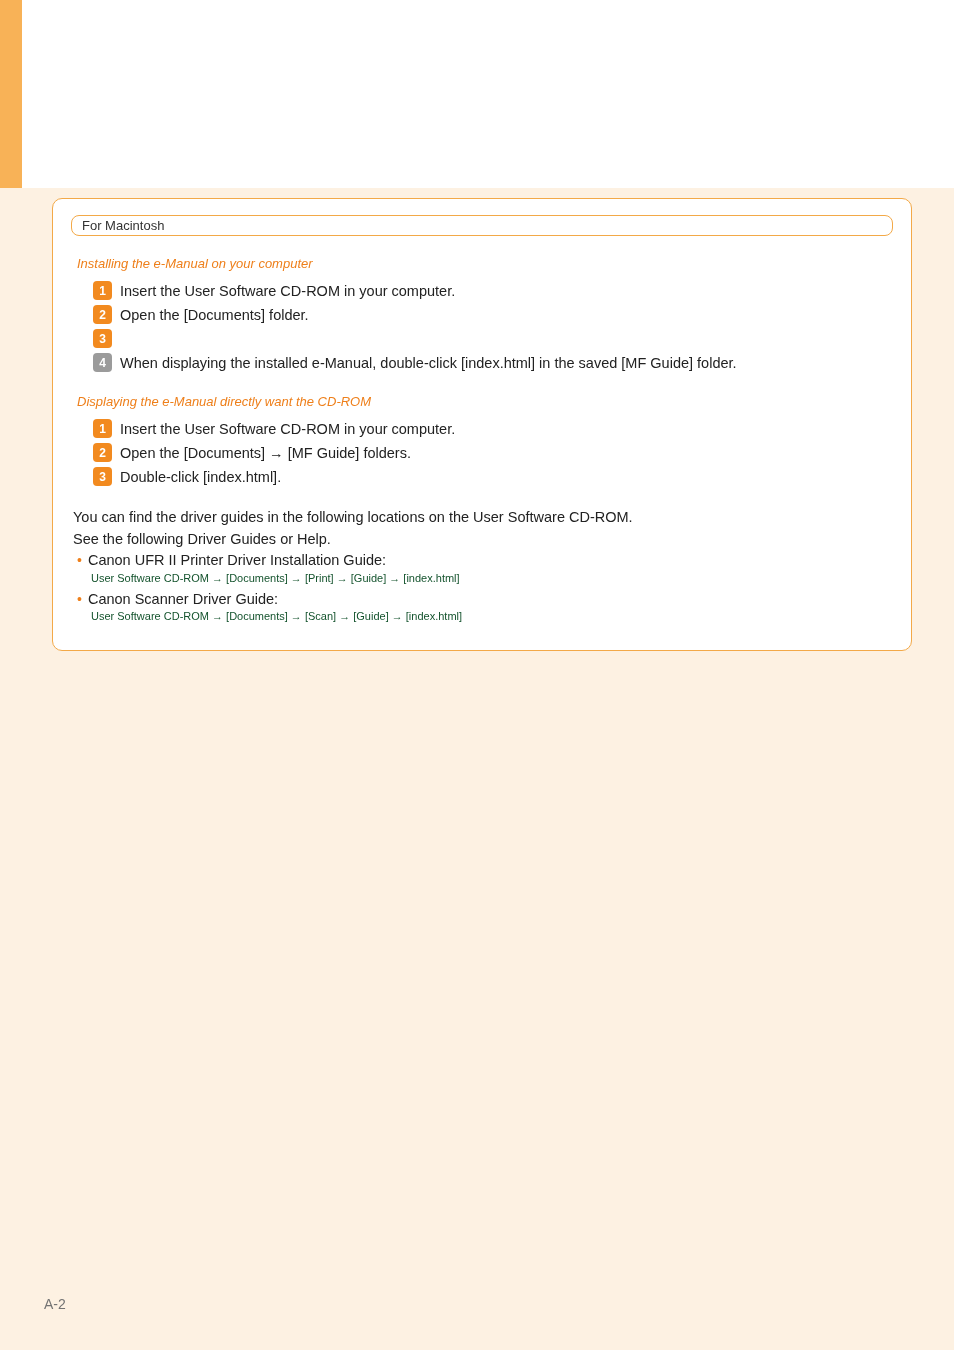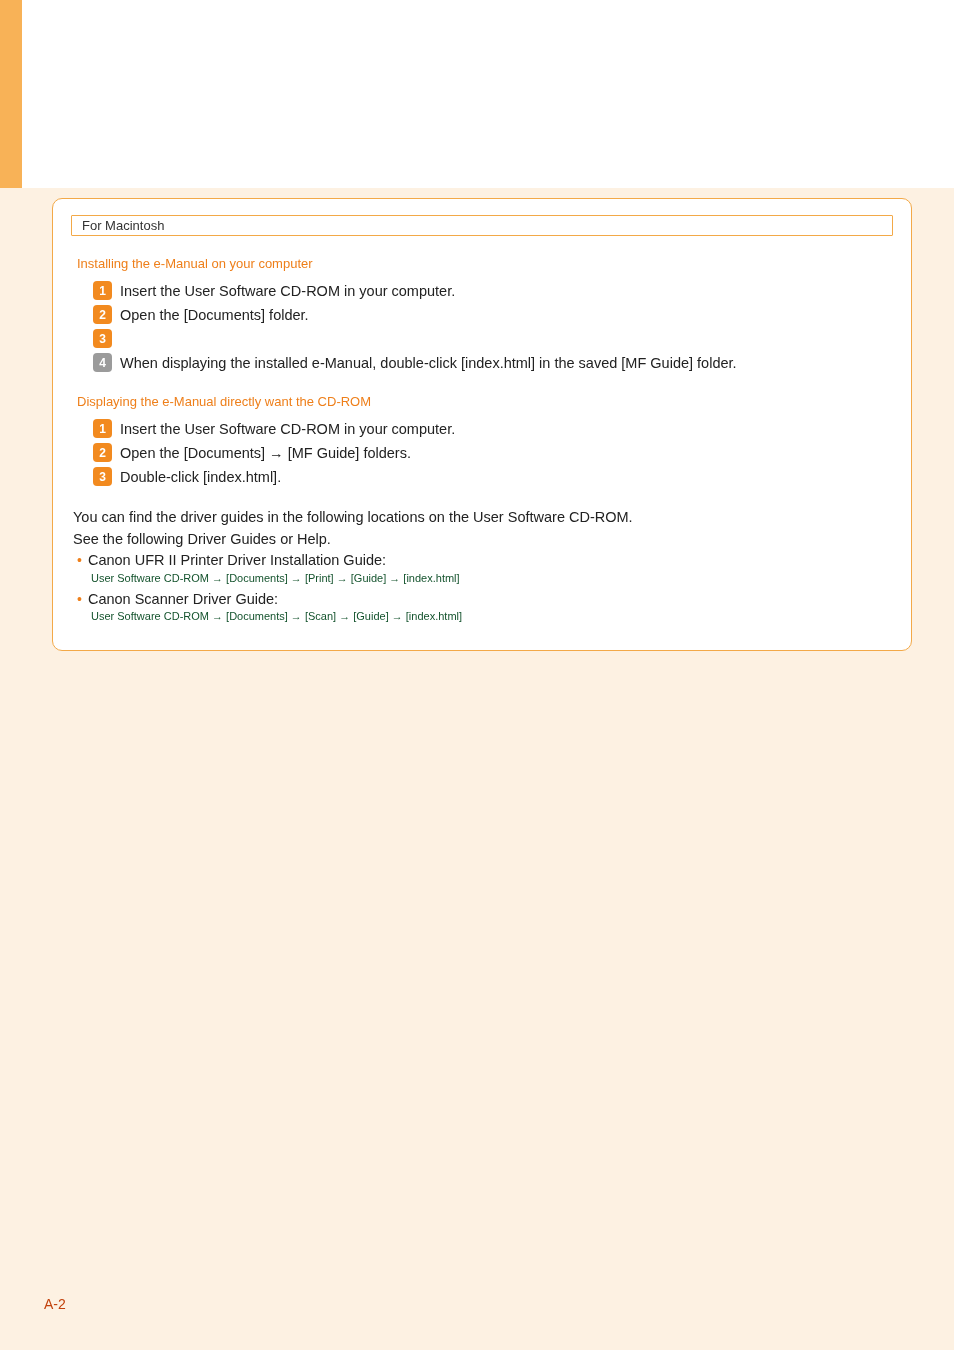--- a/index.html
+++ b/index.html
@@ -28,32 +28,33 @@
   }
   .panel {
     border: 1px solid #f3a948;
     border-radius: 10px;
     background: #ffffff;
     padding: 16px 18px 22px 18px;
   }
   .tag {
     display: inline-block;
     border: 1px solid #f3a948;
-    border-radius: 1px;
+    border-radius: 8px;
     padding: 2px 10px;
     font-size: 13px;
     color: #333;
     margin-bottom: 14px;
     background: #ffffff;
     width: 100%;
   }
   .section-title {
     color: #ee7f1a;
     font-size: 13px;
     margin: 6px 0 10px 6px;
+    font-style: italic;
   }
   .steps { margin: 0 0 22px 22px; }
   .step {
     display: flex;
     align-items: center;
     gap: 8px;
     margin: 5px 0;
     font-size: 14.5px;
     color: #222;
   }
@@ -99,21 +100,21 @@
     margin: 0 0 4px 20px;
     font-size: 11px;
     color: #14532d;
     line-height: 1.35;
   }
   .page-num {
     position: absolute;
     left: 44px;
     bottom: 38px;
     font-size: 14px;
-    color: #c2410c;
+    color: #737373;
   }
 </style>
 </head>
 <body>
 
 <div class="left-bar"></div>
 <div class="top-white"></div>
 
 <div class="content">
   <div class="panel">

